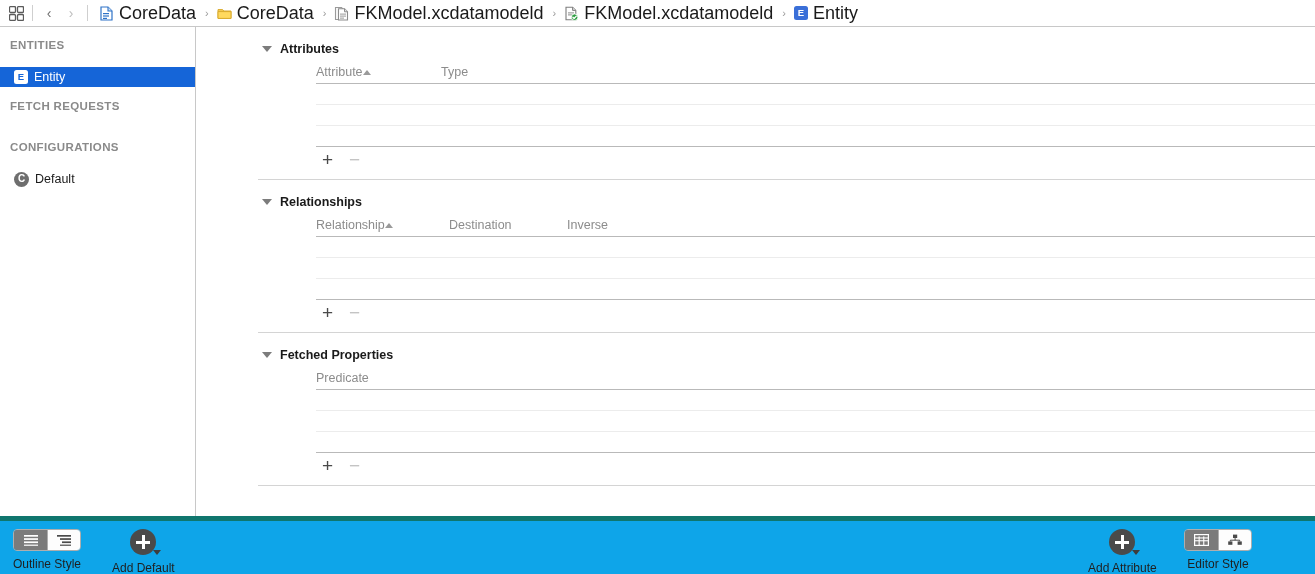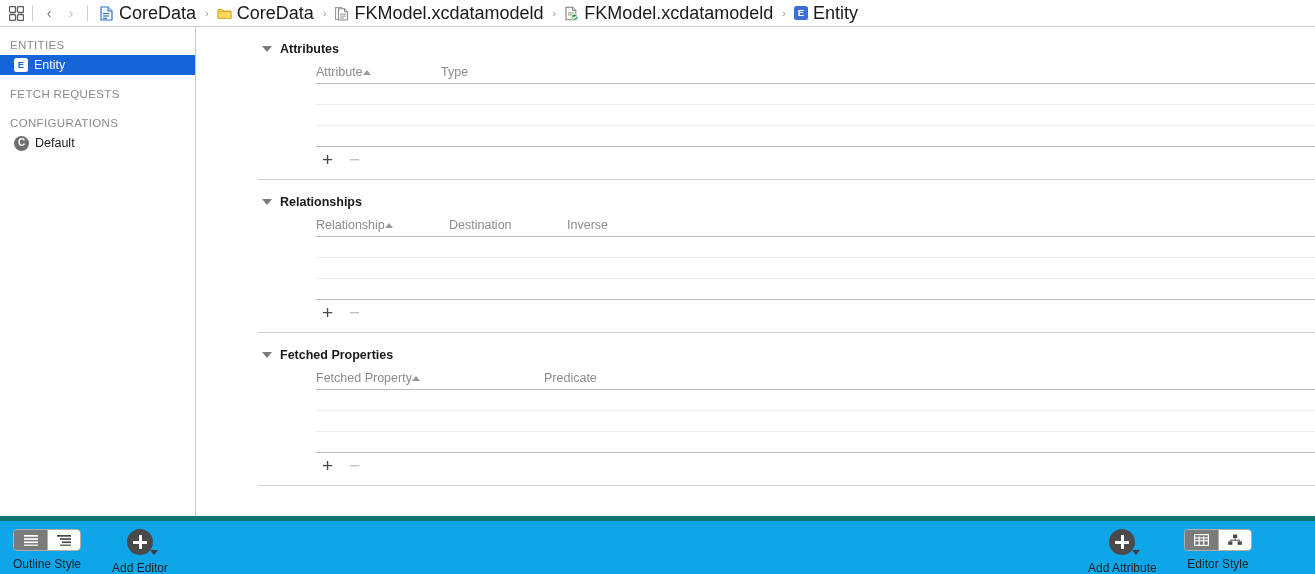--- a/index.html
+++ b/index.html
@@ -42,23 +42,23 @@
   .ic svg { display: block; }
 
   
   .sidebar {
     position: absolute; left: 0; top: 27px; width: 196px; height: 489px;
     background: #ffffff;
     border-right: 1px solid #c8c8c8;
     padding-top: 7px;
   }
   .sb-group {
-    font-size: 11.5px; font-weight: normal; color: #8a8a8a;
+    font-size: 11.5px; font-weight: bold; color: #8a8a8a;
     letter-spacing: 0.35px;
-    padding: 5px 0 4px 10px;
+    padding: 5px 0 16px 10px;
   }
   .sb-row {
     height: 20px; display: flex; align-items: center;
     padding-left: 14px; font-size: 12.5px; color: #1a1a1a;
   }
   .sb-row.selected { background: #1565d8; color: #ffffff; }
   .sb-row .sb-label { margin-left: 6px; }
 
   .badge-e {
     width: 14px; height: 14px; border-radius: 2.5px;
@@ -327,24 +327,20 @@
       </div>
     </div>
 
     <div class="sec-divider" style="margin-top:8px;"></div>
     <div class="sec-head" style="margin-top:9px;">
       <span class="disclosure"></span>
       <span class="sec-title">Fetched Properties</span>
     </div>
     <div class="tbl">
       <div class="tbl-head">
-        <div class="th" style="width:228px;">
-          <span>Fetched Property</span>
-          <span class="sort-chev"></span>
-        </div>
         <div class="th">
           <span>Predicate</span>
         </div>
       </div>
       <div class="hd-rule"></div>
       <div class="row"></div>
       <div class="row"></div>
       <div class="row last"></div>
       <div class="addbar">
         <span class="plus-btn">+</span>
@@ -378,21 +374,21 @@
         </div>
       </div>
       <div class="tb-label">Outline Style</div>
     </div>
 
     <div class="tb-item" style="left:112px;">
       <div class="plus-wrap">
         <div class="circ-plus"></div>
         <span class="mini-tri"></span>
       </div>
-      <div class="tb-label">Add Editor</div>
+      <div class="tb-label">Add Default</div>
     </div>
 
     <div class="tb-item" style="left:1088px;">
       <div class="plus-wrap">
         <div class="circ-plus"></div>
         <span class="mini-tri"></span>
       </div>
       <div class="tb-label">Add Attribute</div>
     </div>
 

